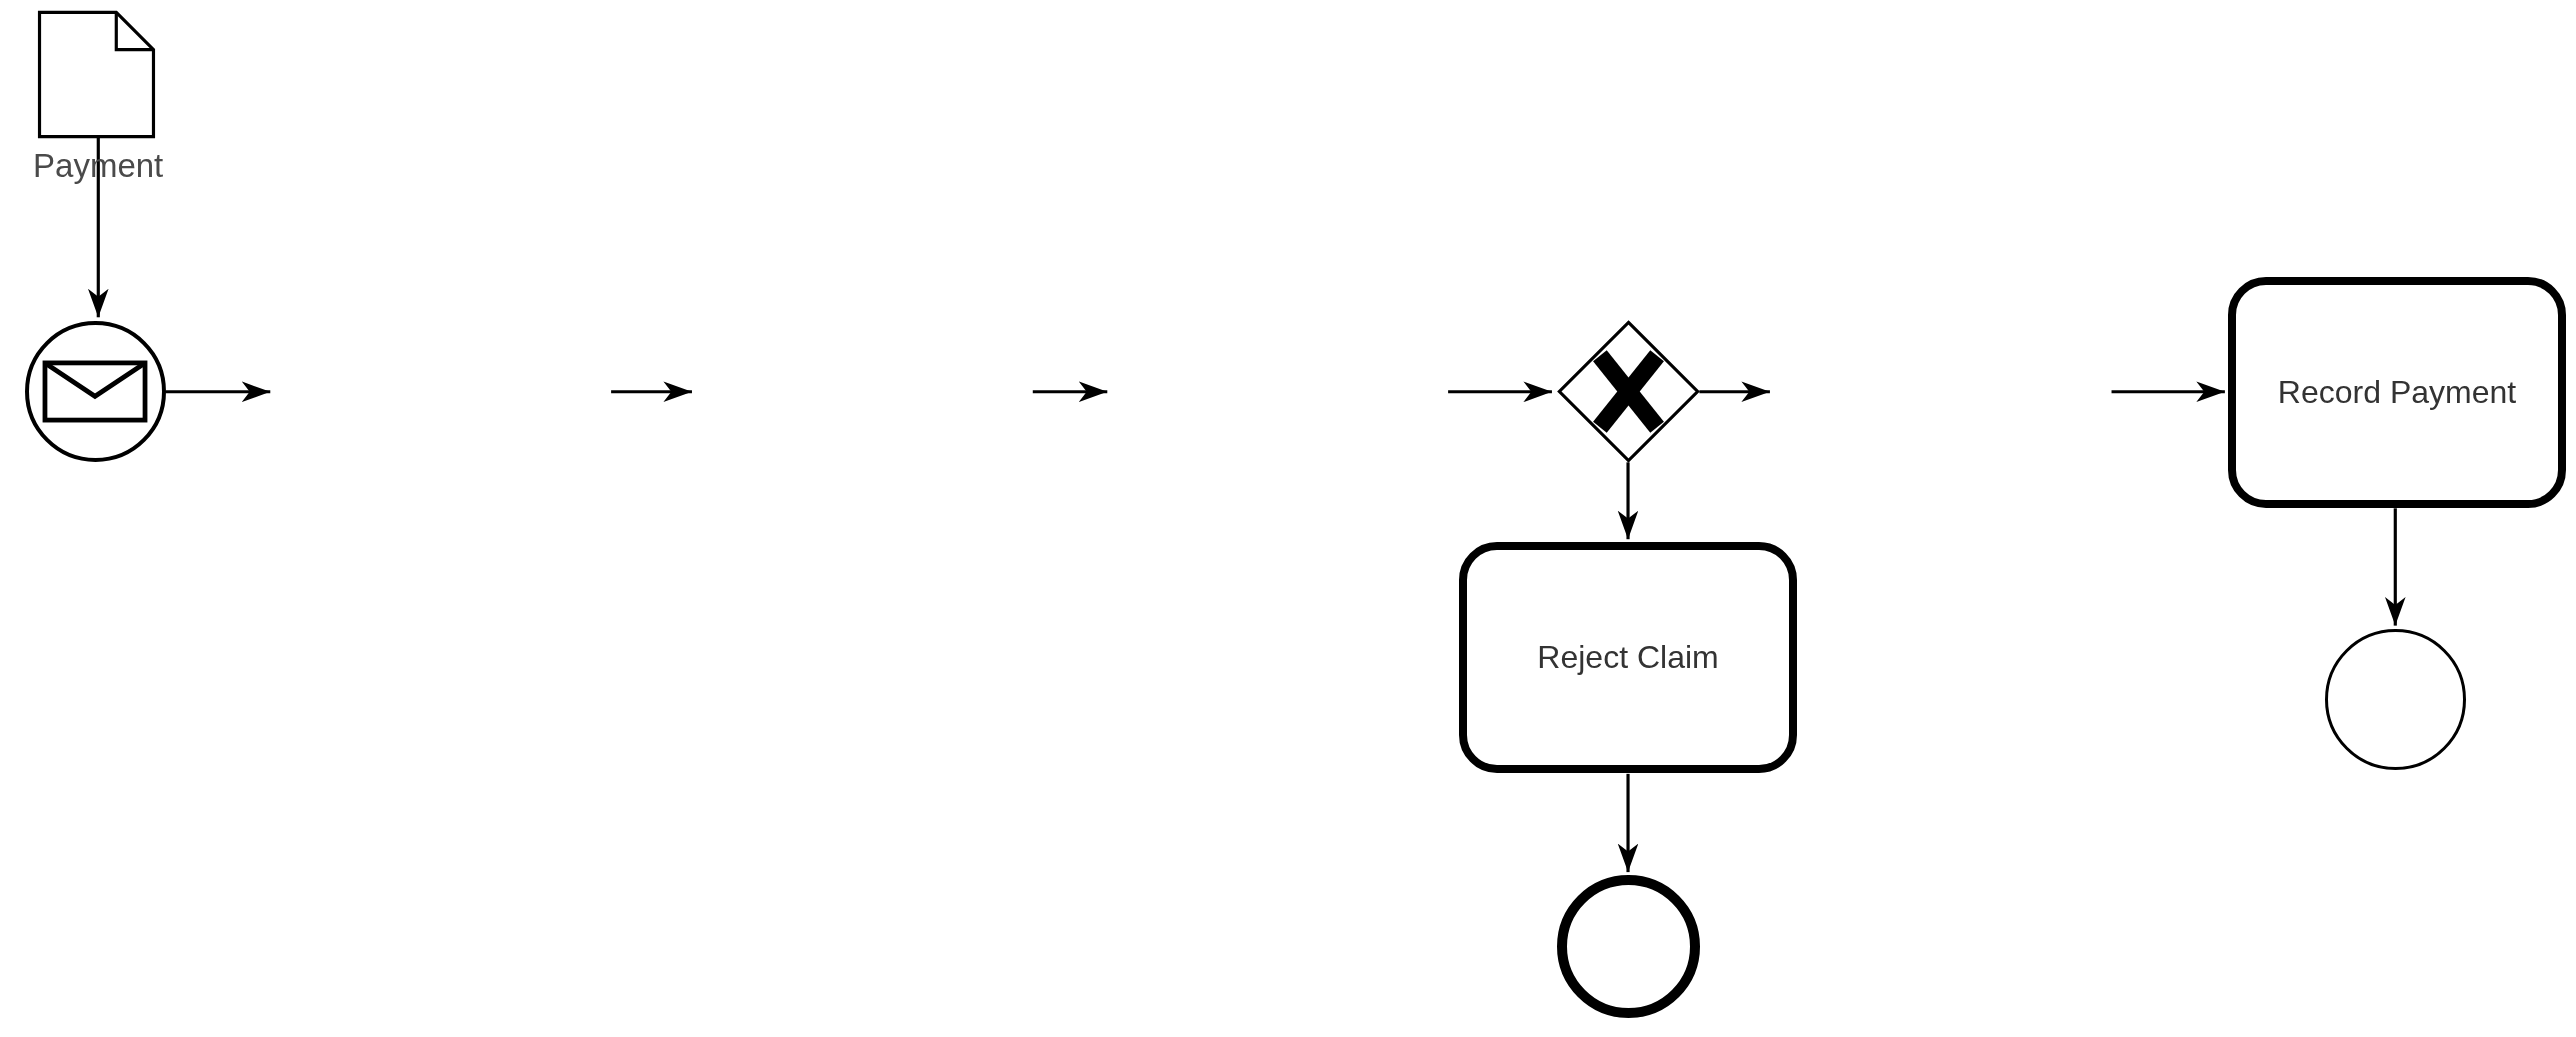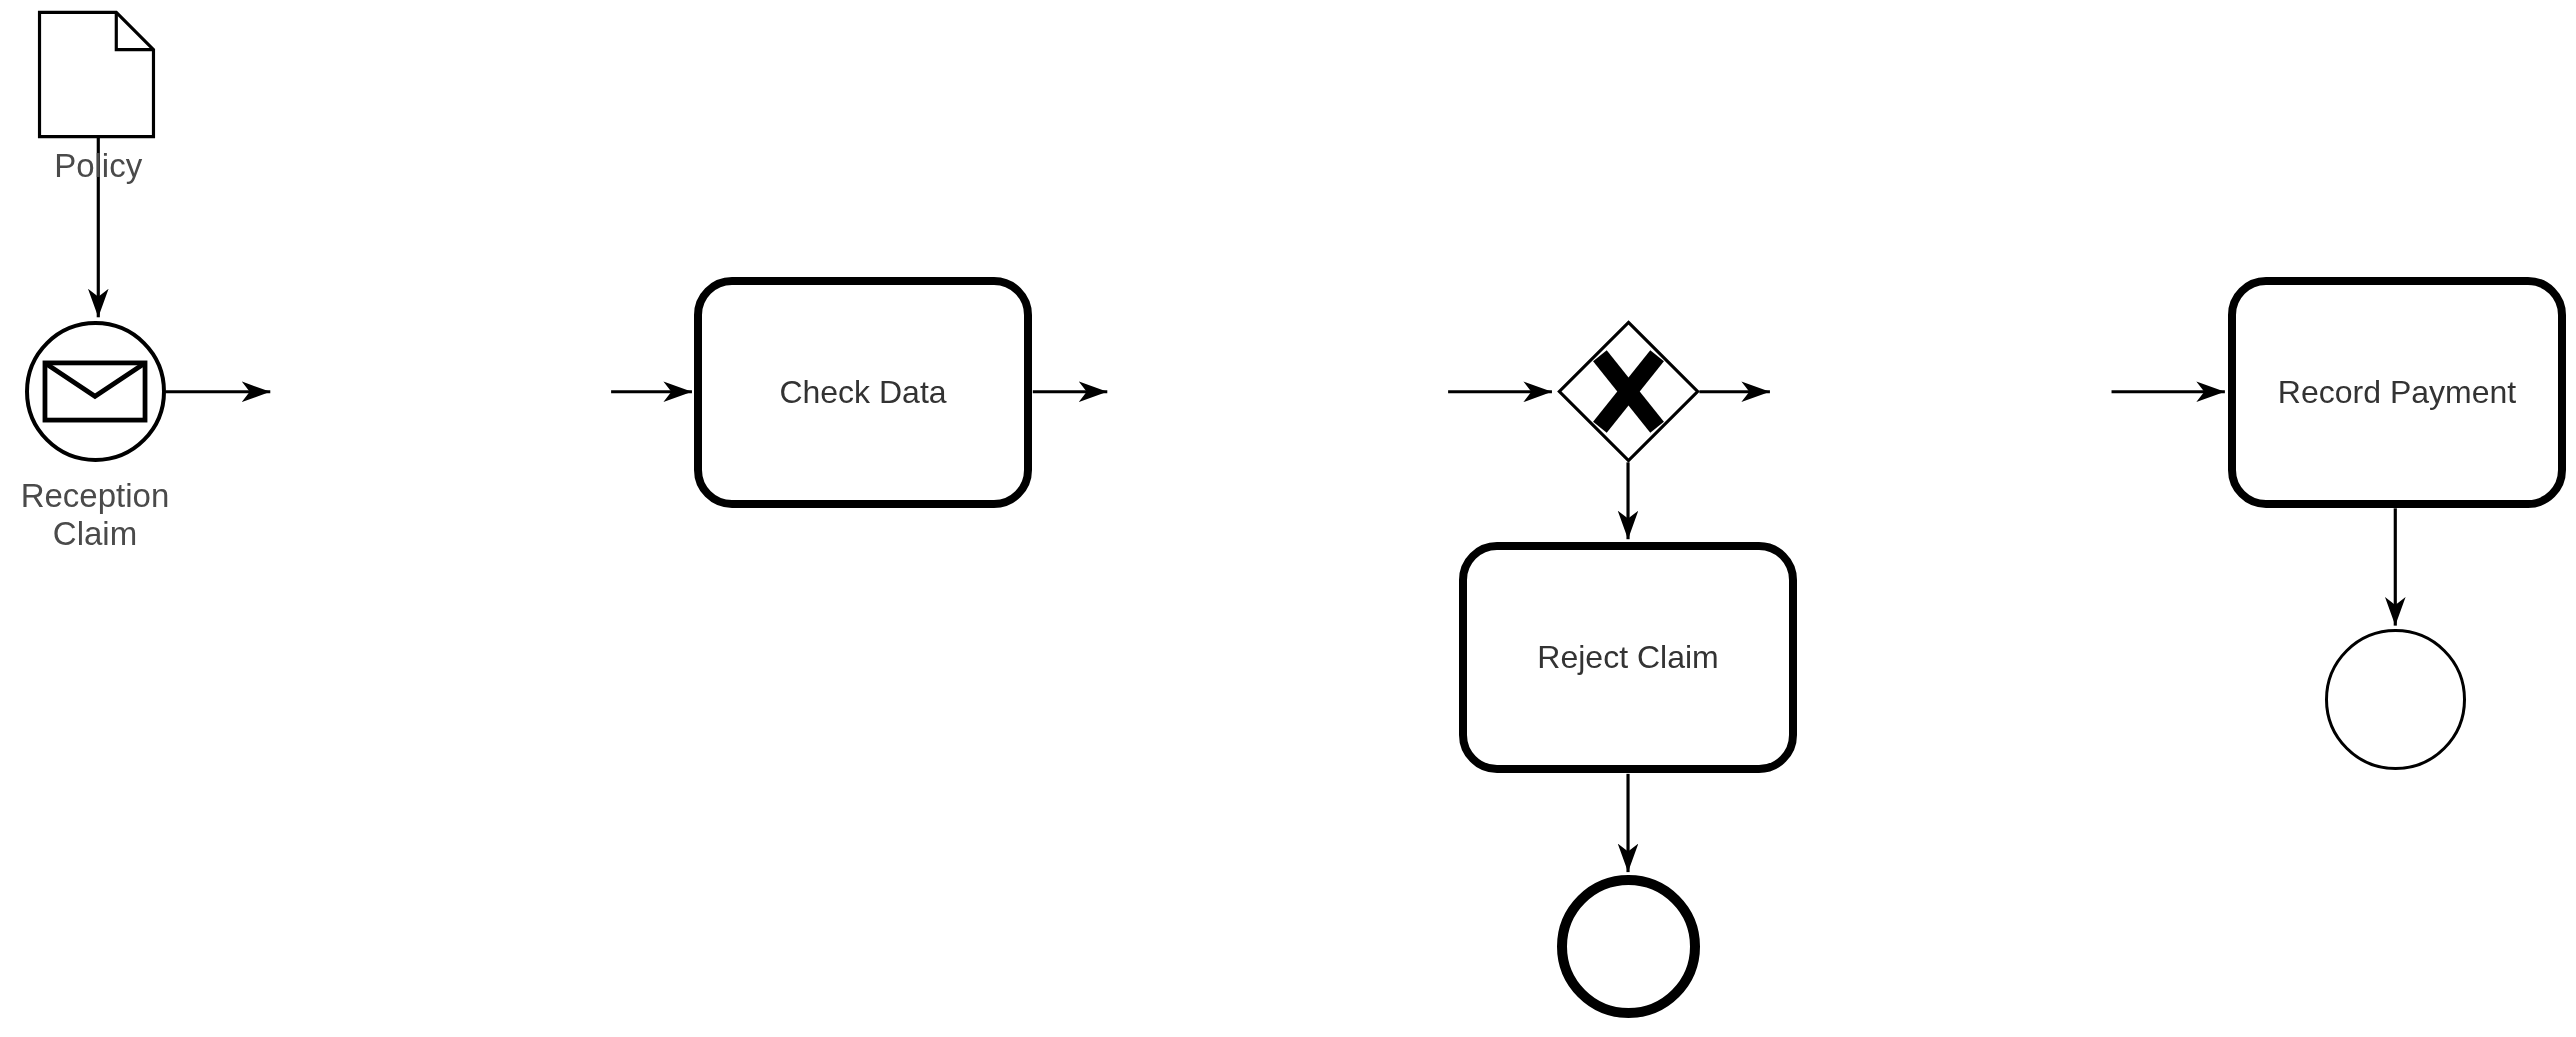--- a/index.html
+++ b/index.html
@@ -98,33 +98,29 @@
       <line x1="3022" y1="641" x2="3022" y2="789" marker-end="url(#arrow)"></line>
     </g>
   </svg>
 
   <div class="node" style="left:37px; top:10.3px;">
     <svg width="119" height="129" viewBox="0 0 150 163">
       <path d="M3,3 H100 L147,50 V160 H3 Z" fill="#ffffff" stroke="#000000" stroke-width="4" stroke-linejoin="miter"></path>
       <path d="M100,3 V50 H147" fill="none" stroke="#000000" stroke-width="4"></path>
     </svg>
   </div>
-  <div class="ext-label" id="label-request">Policy</div>
+  <div class="ext-label" id="label-request">Payment</div>
 
   <div class="node event-circle start-event">
     <svg width="108" height="67" viewBox="0 0 136 84">
       <rect x="5" y="6" width="126" height="72" fill="#ffffff" stroke="#000000" stroke-width="6"></rect>
       <path d="M5,6 L68,48 L131,6" fill="none" stroke="#000000" stroke-width="6"></path>
     </svg>
   </div>
-  <div class="ext-label" id="label-reception">Reception Claim</div>
 
-  <div class="node task" style="left:694px; top:277px;">
-    <span class="task-label">Check Data</span>
-  </div>
   <div class="node task" style="left:1459px; top:542px;">
     <span class="task-label">Reject Claim</span>
   </div>
   <div class="node task" style="left:2228px; top:277px;">
     <span class="task-label">Record Payment</span>
   </div>
 
   <div class="node" style="left:1557px; top:320px;">
     <svg width="143" height="143" viewBox="0 0 180 180">
       <path d="M90,3 L177,90 L90,177 L3,90 Z" fill="#ffffff" stroke="#000000" stroke-width="4"></path>

